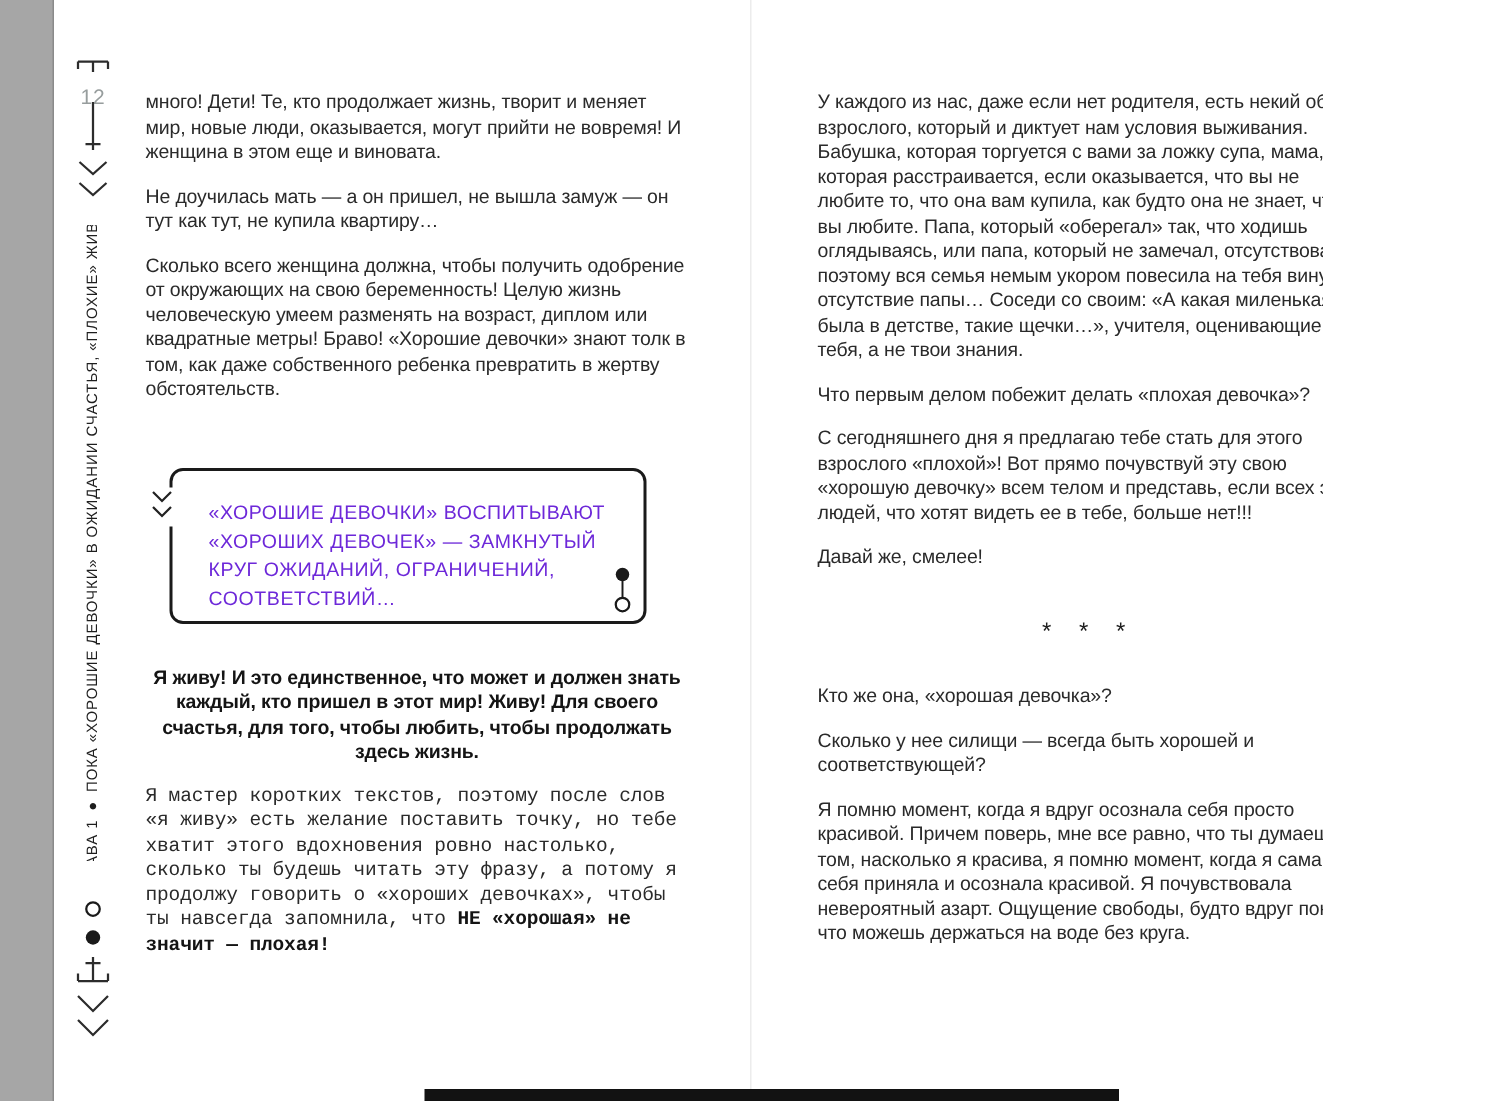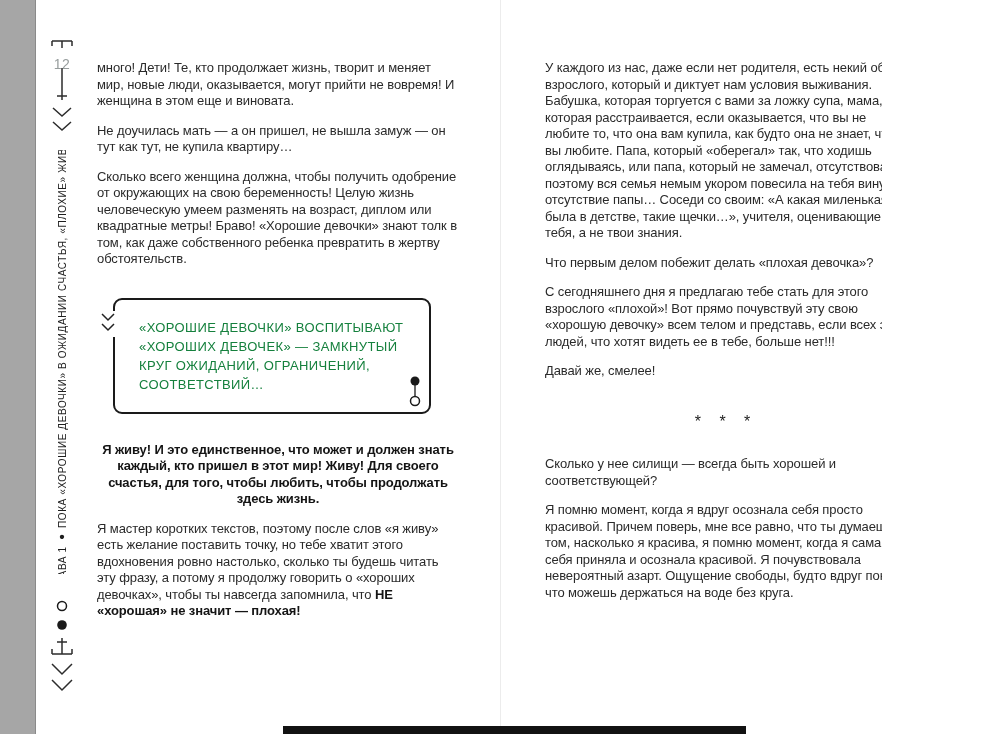--- a/index.html
+++ b/index.html
@@ -54,31 +54,31 @@
     left:925px;
     writing-mode:vertical-rl;
   }
 
   
   .col{position:absolute;top:60px;width:362px;font-size:13px;line-height:16.5px;letter-spacing:-0.1px;}
   .col.left{left:97px;}
   .col.right{left:545px;}
   .col p{margin:0 0 13px 0;}
   .col p.bold{font-weight:700;color:#141414;margin-top:28px;text-align:center;}
-  .col .closing{margin-top:0;}
+  .col .closing{margin-top:0;font-family:Liberation Mono, monospace;}
   .col .closing b{color:#141414;}
 
   
   .quote-box{
     position:relative;
-    margin:30px 0 0 16px;width:318px;box-sizing:border-box;
+    margin:44px 0 0 16px;width:318px;box-sizing:border-box;
     border:2px solid #1a1a1a;border-radius:9px;
-    padding:18px 20px 18px 24px;
+    padding:18px 20px 6px 24px;
     font-size:13px;line-height:19px;letter-spacing:.4px;
-    color:#15803d;text-transform:uppercase;
+    color:#6d28d9;text-transform:uppercase;
     background:#ffffff;
   }
   .quote-box .chev{position:absolute;left:-15px;top:11px;background:#ffffff;}
   .quote-box .qdots{position:absolute;right:8px;bottom:4px;}
 
   .separator{
     text-align:center;font-size:16px;letter-spacing:7px;color:#1d1d1d;
     margin:34px 0 26px 0;
   }
 </style>
@@ -175,19 +175,20 @@
     </svg>
 
     <div class="col right">
       <p>У каждого из нас, даже если нет родителя, есть некий образ взрослого, который и диктует нам условия выживания. Бабушка, которая торгуется с вами за ложку супа, мама, которая расстраивается, если оказывается, что вы не любите то, что она вам купила, как будто она не знает, что вы любите. Папа, который «оберегал» так, что ходишь оглядываясь, или папа, который не замечал, отсутствовал, поэтому вся семья немым укором повесила на тебя вину за отсутствие папы… Соседи со своим: «А какая миленькая была в детстве, такие щечки…», учителя, оценивающие тебя, а не твои знания.</p>
       <p>Что первым делом побежит делать «плохая девочка»?</p>
       <p>С сегодняшнего дня я предлагаю тебе стать для этого взрослого «плохой»! Вот прямо почувствуй эту свою «хорошую девочку» всем телом и представь, если всех этих людей, что хотят видеть ее в тебе, больше нет!!!</p>
       <p>Давай же, смелее!</p>
 
       <div class="separator">* * *</div>
 
+      <p>Кто же она, «хорошая девочка»?</p>
       <p>Сколько у нее силищи — всегда быть хорошей и соответствующей?</p>
       <p>Я помню момент, когда я вдруг осознала себя просто красивой. Причем поверь, мне все равно, что ты думаешь о том, насколько я красива, я помню момент, когда я сама себя приняла и осознала красивой. Я почувствовала невероятный азарт. Ощущение свободы, будто вдруг понял, что можешь держаться на воде без круга.</p>
     </div>
   </div>
 
   <div class="bottom-bar"></div>
 </div>
 
 </body></html>

